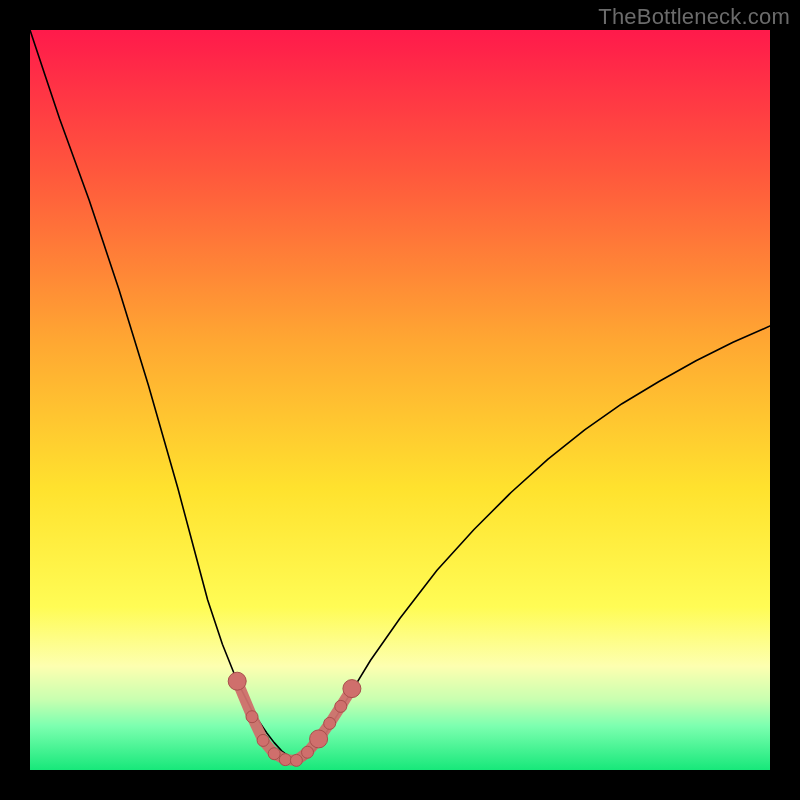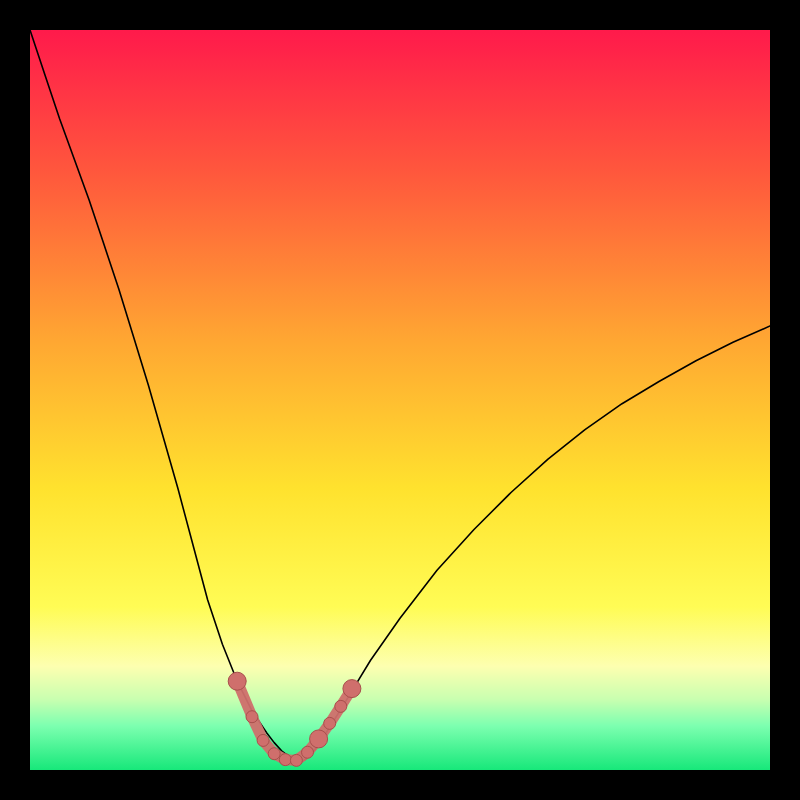--- a/index.html
+++ b/index.html
@@ -65,13 +65,14 @@
         <circle cx="244.20" cy="723.72" r="6" fill="#cf6f6c" stroke="#a84f4c" stroke-width="1"></circle>
         <circle cx="255.30" cy="729.64" r="6" fill="#cf6f6c" stroke="#a84f4c" stroke-width="1"></circle>
         <circle cx="266.40" cy="730.38" r="6" fill="#cf6f6c" stroke="#a84f4c" stroke-width="1"></circle>
         <circle cx="277.50" cy="722.24" r="6" fill="#cf6f6c" stroke="#a84f4c" stroke-width="1"></circle>
         <circle cx="288.60" cy="708.92" r="9" fill="#cf6f6c" stroke="#a84f4c" stroke-width="1"></circle>
         <circle cx="299.70" cy="693.38" r="6" fill="#cf6f6c" stroke="#a84f4c" stroke-width="1"></circle>
         <circle cx="310.80" cy="676.36" r="6" fill="#cf6f6c" stroke="#a84f4c" stroke-width="1"></circle>
         <circle cx="321.90" cy="658.60" r="9" fill="#cf6f6c" stroke="#a84f4c" stroke-width="1"></circle>
       </svg>
   </div>
+  <div class="watermark">TheBottleneck.com</div>
 </div>
 
 </body></html>

